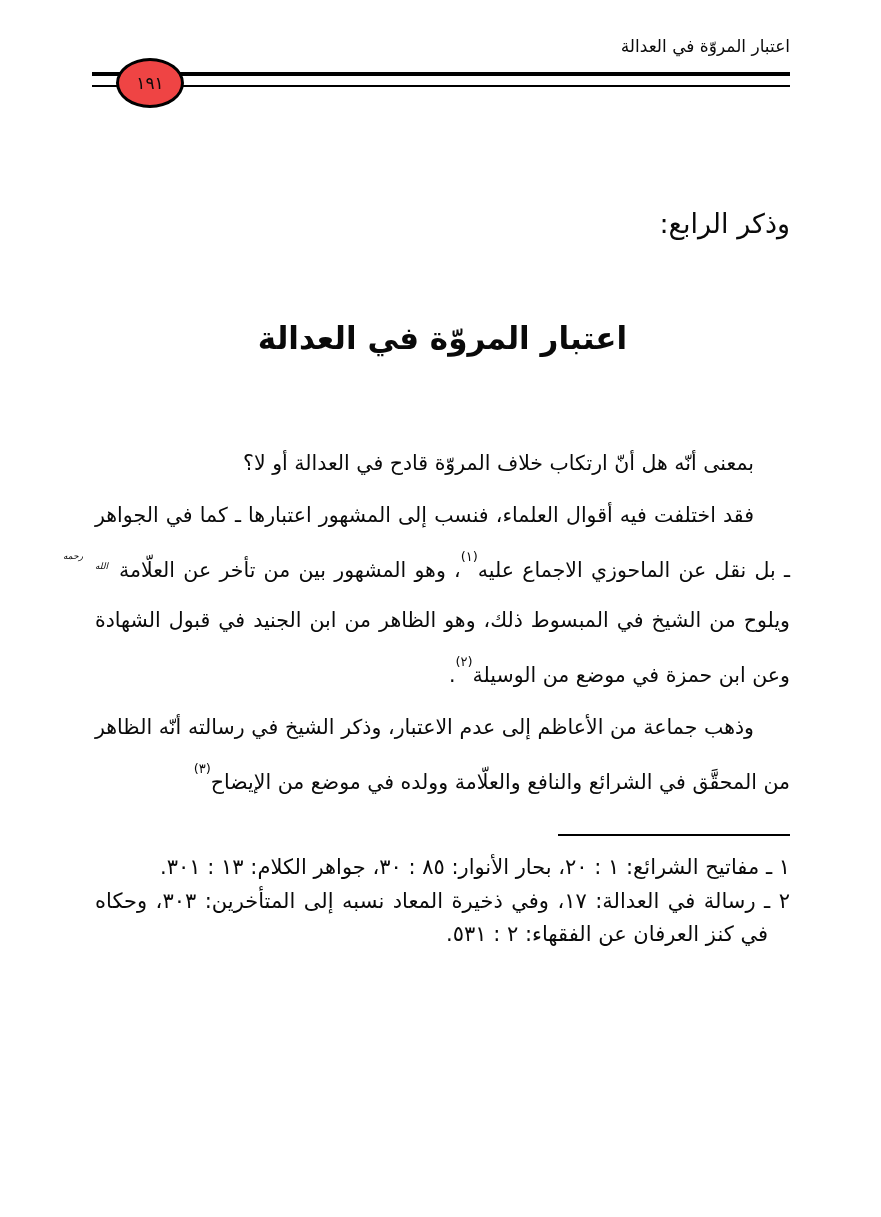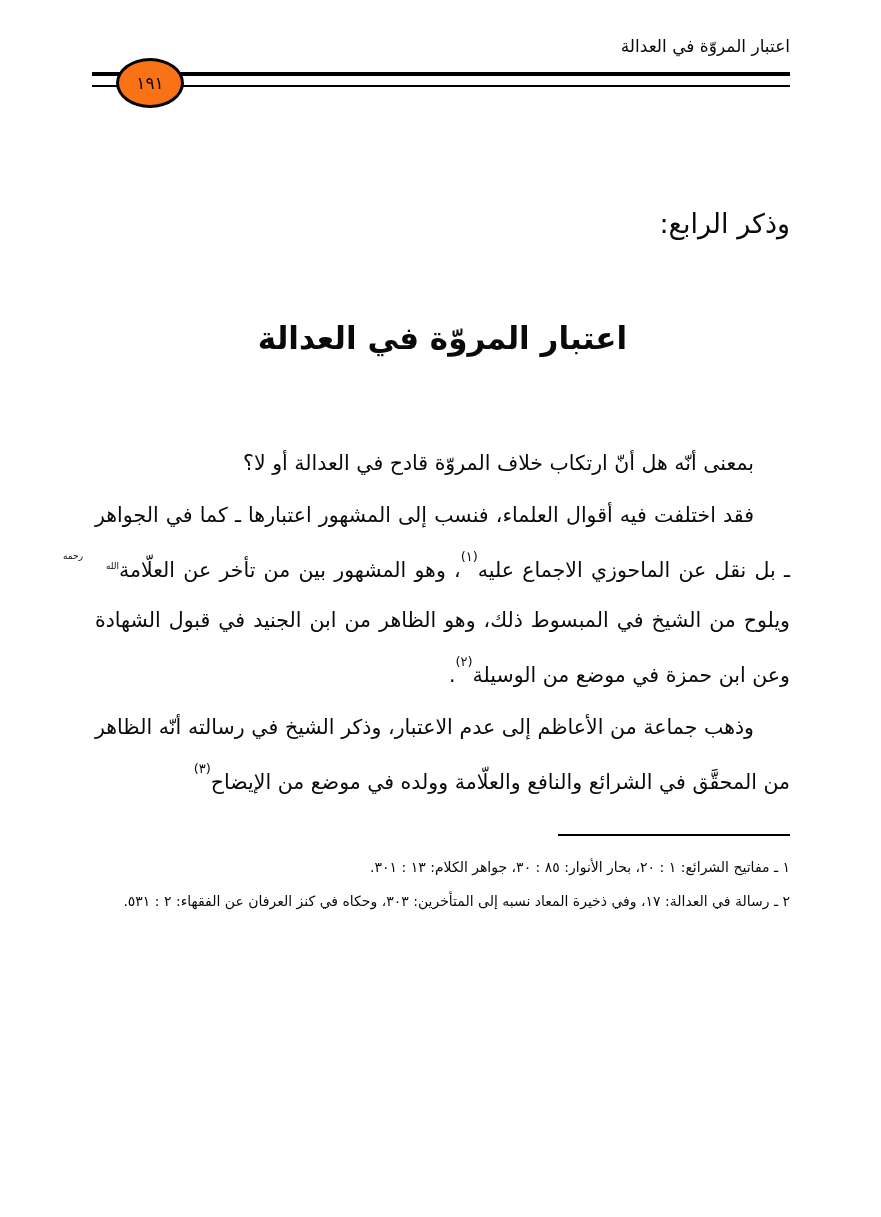--- a/index.html
+++ b/index.html
@@ -42,21 +42,21 @@
     right: 91px;
     height: 2px;
     background: #000;
   }
   .page-number-badge {
     position: absolute;
     top: 58px;
     left: 116px;
     width: 62px;
     height: 44px;
-    background: #f97316;
+    background: #ef4444;
     border: 3px solid #000;
     border-radius: 50%;
     display: flex;
     align-items: center;
     justify-content: center;
     font-size: 17px;
     z-index: 2;
   }
   
   .section-label {
@@ -93,39 +93,40 @@
     font-size: 13px;
     position: relative;
     top: -8px;
     white-space: nowrap;
   }
   .rahimahullah {
     display: inline-block;
     font-size: 9px;
     line-height: 10px;
     width: 24px;
-    text-align: right;
+    text-align: left;
     vertical-align: 8px;
     white-space: normal;
+    font-style: italic;
   }
   
   .footnote-separator {
     position: absolute;
     top: 834px;
     right: 91px;
     width: 232px;
     height: 2px;
     background: #000;
   }
   .footnotes {
     position: absolute;
     top: 851px;
     right: 91px;
     left: 95px;
-    font-size: 14px;
+    font-size: 21px;
     line-height: 33.5px;
     text-align: justify;
   }
   .footnotes p { margin: 0; }
   .fn-entry {
     padding-right: 22px;
     text-indent: -22px;
   }
   .fn-cont {
     text-indent: 28px;

